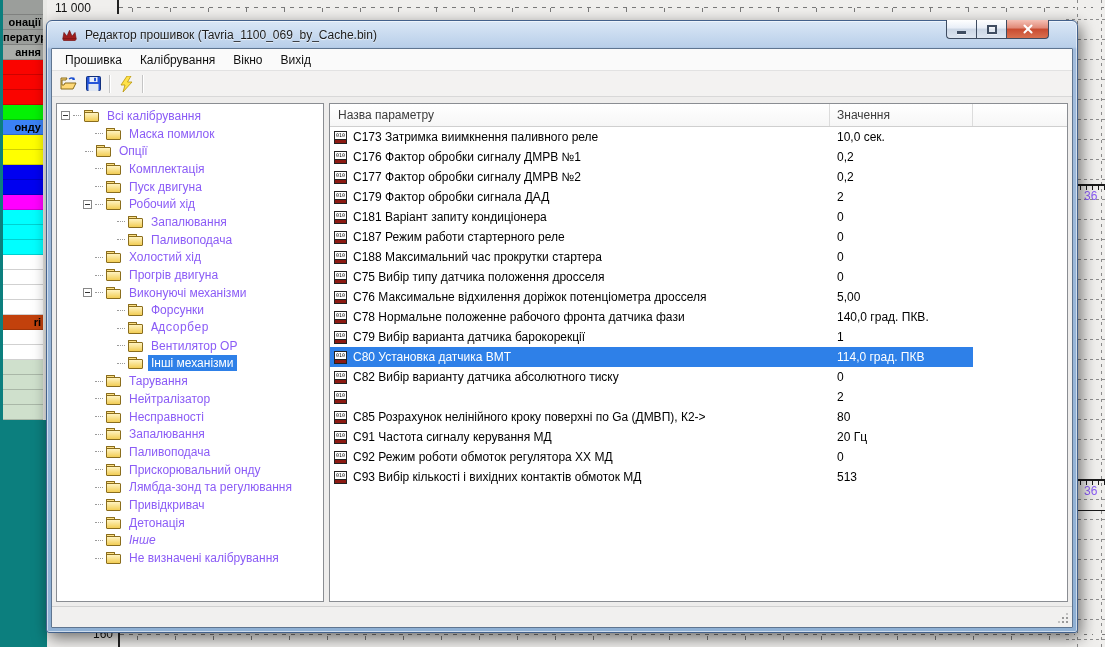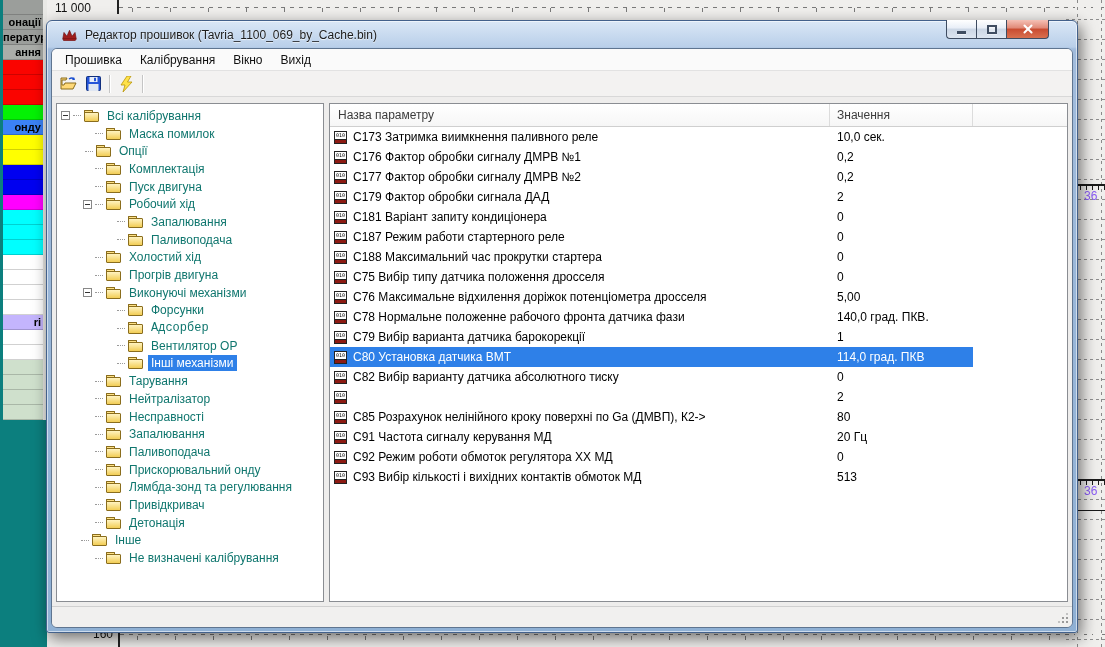--- a/index.html
+++ b/index.html
@@ -44,21 +44,21 @@
   .winbtn.min { width:30px; border-radius:0 0 0 4px; border-right:none; }
   .winbtn.max { width:30px; border-right:none; }
   .winbtn.close { width:43px; border-radius:0 0 4px 0;
             background:linear-gradient(180deg,#f5c0b5 0,#e08876 45%,#c94b30 50%,#d9704f 100%); }
   .glyph-min { width:9px; height:3px; background:#3f4d61; margin-top:7px; box-shadow:0 1px 0 rgba(255,255,255,.6); }
   .glyph-max { width:10px; height:9px; border:2px solid #3f4d61; box-shadow:0 1px 0 rgba(255,255,255,.5); background:rgba(255,255,255,.4); }
   .glyph-x { position:relative; width:12px; height:12px; }
   .glyph-x::before,.glyph-x::after { content:""; position:absolute; left:5px; top:0; width:2px; height:12px; background:#fff; border-radius:1px; }
   .glyph-x::before { transform:rotate(45deg); } .glyph-x::after { transform:rotate(-45deg); }
 
-  .window-body { flex:1; background:#eeedec; border:1px solid #5f7590; border-radius:6px; display:flex; flex-direction:column; overflow:hidden; }
+  .window-body { flex:1; background:#eeedec; border:1px solid #5f7590; border-radius:1px; display:flex; flex-direction:column; overflow:hidden; }
 
   .menubar { height:22px; background:#fafafa; border-bottom:1px solid #e2e2e2; display:flex; align-items:center; padding-left:4px; }
   .menu-item { padding:3px 9px; color:#111; cursor:default; }
 
   .toolbar { height:26px; background:#f3f2f1; border-bottom:1px solid #d8d8d8; display:flex; align-items:center; padding-left:5px; }
   .tbtn { width:24px; height:22px; display:flex; align-items:center; justify-content:center; border:1px solid transparent; border-radius:2px; }
   .tsep { width:1px; height:18px; background:#c5c5c5; margin:0 4px; box-shadow:1px 0 0 #fff; }
 
   .content { flex:1; display:flex; padding:6px 4px 4px 4px; min-height:0; }
   .tree-panel { width:268px; background:#fff; border:1px solid #8a8d92; overflow:hidden; padding-top:3px; }
@@ -67,21 +67,21 @@
 
   
   .tree-item { height:17.7px; display:flex; align-items:center; white-space:nowrap; }
   .exp { width:9px; height:9px; border:1px solid #888; background:#fff; position:relative; margin-right:3px; flex:0 0 auto; }
   .exp::after { content:""; position:absolute; left:1px; right:1px; top:3px; height:1px; background:#333; }
   .exp.hidden { visibility:hidden; }
   .dots { width:8px; height:1px; border-bottom:1px dotted #9a9a9a; margin-right:2px; flex:0 0 auto; }
   .folder { width:15px; height:12px; position:relative; flex:0 0 auto; margin:0 5px 0 1px; }
   .folder::before { content:""; position:absolute; left:0; top:0; width:7px; height:4px; background:#ffe285; border:1px solid #8a6d1d; border-bottom:none; border-radius:1px 1px 0 0; }
   .folder::after { content:""; position:absolute; left:0; top:2px; right:0; bottom:0; background:linear-gradient(#fff3c0,#f2cd55); border:1px solid #8a6d1d; border-radius:1px; }
-  .tree-label { padding:1px 3px; color:#0f766e; }
+  .tree-label { padding:1px 3px; color:#8b5cf6; }
   .tree-label.selected { background:#2e80e8; color:#fff; }
 
   
   .thead { height:23px; display:flex; align-items:center; background:linear-gradient(#ffffff,#f6f6f6); border-bottom:1px solid #cfcfcf; color:#3c3c3c; flex:0 0 auto; }
   .th { height:100%; display:flex; align-items:center; border-right:1px solid #dcdcdc; }
   .th-name { flex:0 0 500px; padding-left:8px; }
   .th-value { flex:0 0 143px; padding-left:7px;text-align:center; }
   .th-rest { flex:1; border-right:none; }
   .trow { height:20px; width:643px; display:flex; align-items:center; color:#000; }
   .trow.selected { background:#2e80e8; color:#fff; }
@@ -209,21 +209,21 @@
         </div>
 
         <div class="lp-row" style="background: rgb(255, 255, 255);">
           <span class="lp-label"></span>
         </div>
 
         <div class="lp-row" style="background: rgb(255, 255, 255);">
           <span class="lp-label"></span>
         </div>
 
-        <div class="lp-row" style="background: #c4b5fd;">
+        <div class="lp-row" style="background: #c2410c;">
           <span class="lp-label">ri</span>
         </div>
 
         <div class="lp-row" style="background: rgb(255, 255, 255);">
           <span class="lp-label"></span>
         </div>
 
         <div class="lp-row" style="background: rgb(255, 255, 255);">
           <span class="lp-label"></span>
         </div>
@@ -471,21 +471,21 @@
               <span class="tree-label">Привідкривач</span>
             </div>
 
             <div class="tree-item" style="padding-left: 26px;">
               <span class="exp hidden"></span>
               <span class="dots"></span>
               <span class="folder"></span>
               <span class="tree-label">Детонація</span>
             </div>
 
-            <div class="tree-item" style="padding-left: 12px;">
+            <div class="tree-item" style="padding-left: 26px; font-style: italic;">
               <span class="exp hidden"></span>
               <span class="dots"></span>
               <span class="folder"></span>
               <span class="tree-label">Інше</span>
             </div>
 
             <div class="tree-item" style="padding-left: 26px;">
               <span class="exp hidden"></span>
               <span class="dots"></span>
               <span class="folder"></span>

